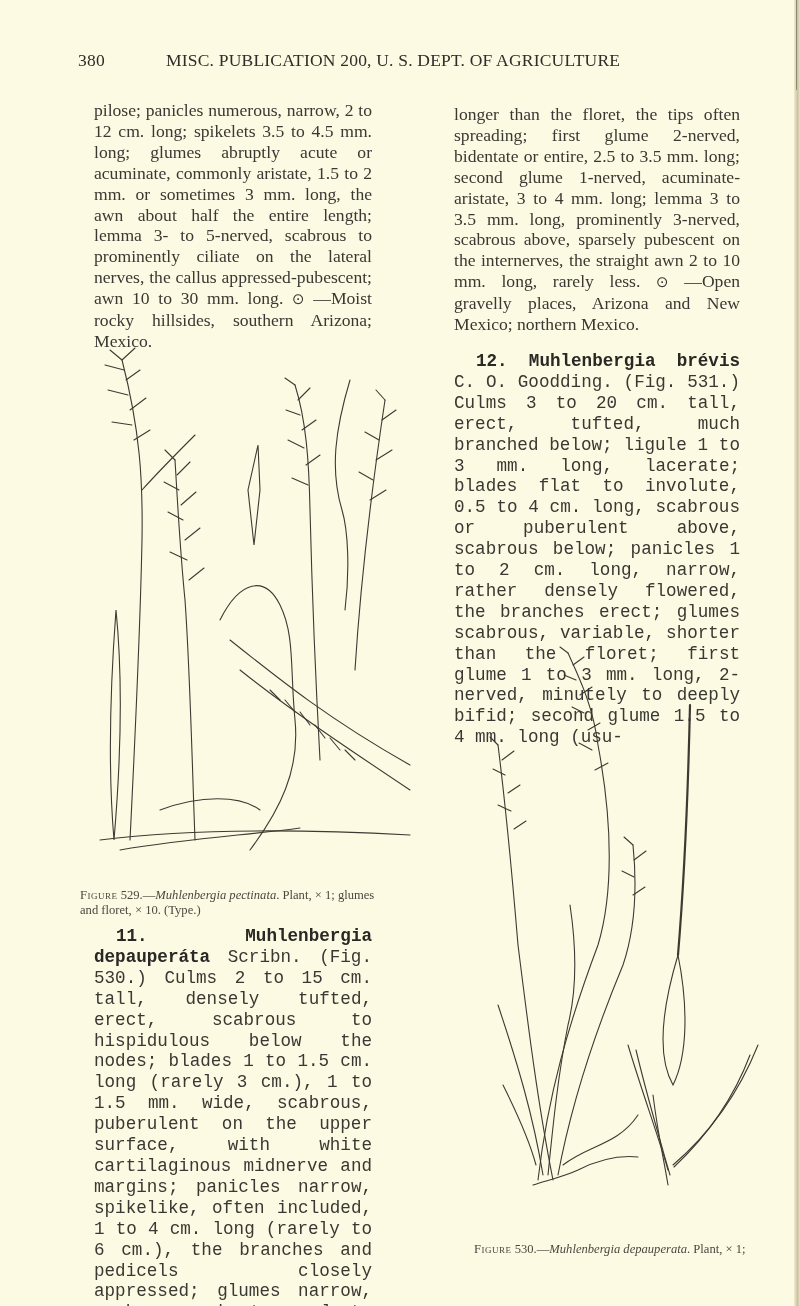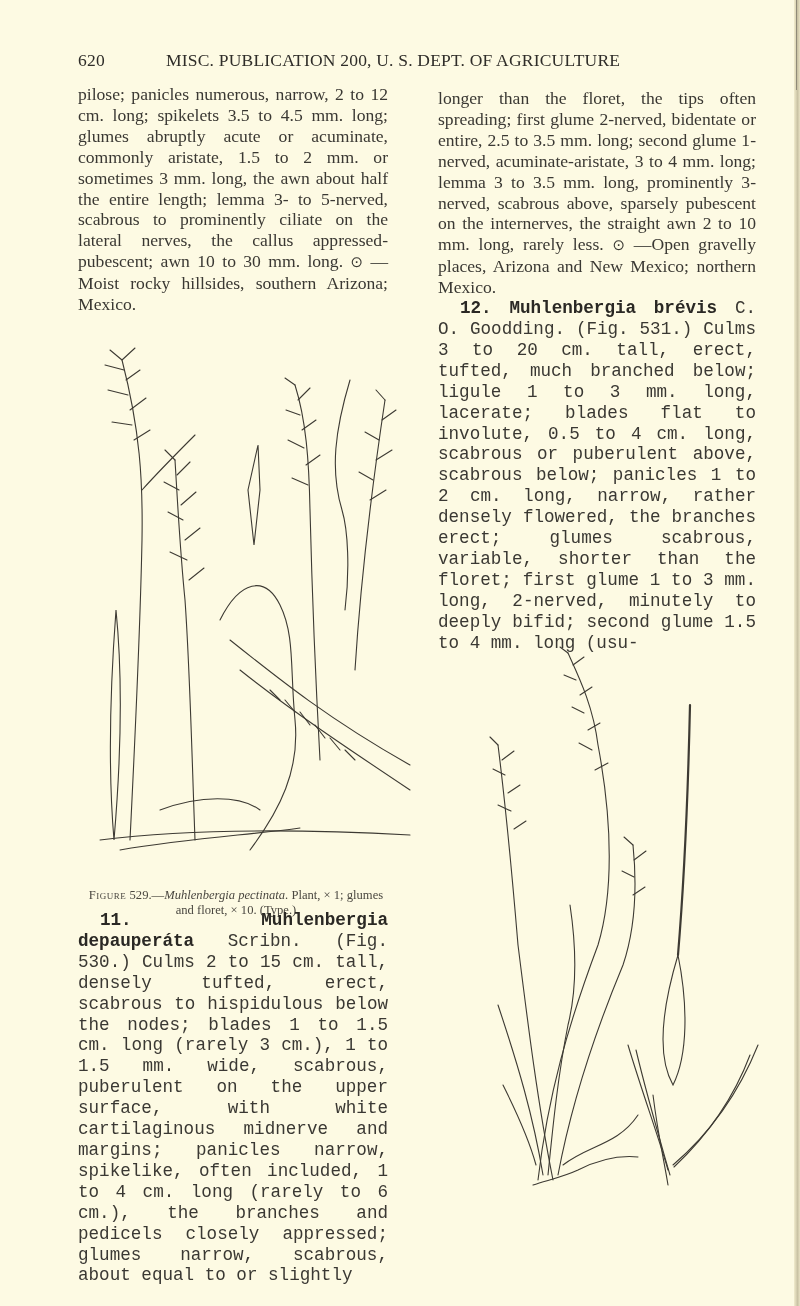--- a/index.html
+++ b/index.html
@@ -19,49 +19,49 @@
     }
     .running-head {
       position: absolute; top: 50px; left: 78px; width: 640px;
       font-size: 17.5px; letter-spacing: 0.2px; color: #2f2d29;
       white-space: nowrap;
     }
     .running-head .pg { display: inline-block; width: 88px; }
     .col {
       position: absolute; font-size: 17.6px; line-height: 20.9px; text-align: justify;
     }
-    .col p { margin: 0; }
+    .col p { margin: 16px; }
     .col-left-top { left: 78px; top: 84px; width: 310px; }
     .col-right { left: 438px; top: 88px; width: 318px; }
     .col-left-bottom { left: 78px; top: 910px; width: 310px; }
     .entry-head { text-indent: 22px; font-family: Liberation Mono, monospace; }
     .b { font-weight: bold; color: #2a2824; }
     .sym { font-family: "DejaVu Sans", sans-serif; font-size: 15px; }
     .figure {
       position: absolute;
     }
     .fig-529 { left: 80px; top: 340px; width: 340px; height: 520px; }
     .fig-530 { left: 478px; top: 645px; width: 300px; height: 545px; }
     .caption {
       position: absolute; font-size: 12.6px; line-height: 14.5px; color: #4a4740;
     }
-    .cap-529 { left: 80px; top: 888px; width: 312px; text-align: center; }
+    .cap-529 { left: 80px; top: 888px; width: 312px; }
     .cap-530 { left: 474px; top: 1242px; width: 326px; text-align: left; white-space: nowrap; }
     .sc { font-variant: small-caps; letter-spacing: 0.5px; }
     .it { font-style: italic; }
     svg .ink { fill: none; stroke: #3d3a33; stroke-linecap: round; }
   </style>
 </head>
 <body>
 
 <div class="page-edge"></div>
 <div class="page-edge-line"></div>
 
 <div class="running-head">
-  <span class="pg">620</span><span>MISC. PUBLICATION 200, U. S. DEPT. OF AGRICULTURE</span>
+  <span class="pg">380</span><span>MISC. PUBLICATION 200, U. S. DEPT. OF AGRICULTURE</span>
 </div>
 
 <div class="col col-left-top">
   <p>
     <span>pilose; panicles numerous, narrow, 2 to 12 cm. long; spikelets 3.5 to 4.5 mm. long; glumes abruptly acute or acuminate, commonly aristate, 1.5 to 2 mm. or sometimes 3 mm. long, the awn about half the entire length; lemma 3- to 5-nerved, scabrous to prominently ciliate on the lateral nerves, the callus appressed-pubescent; awn 10 to 30 mm. long.</span>
     <span class="sym">⊙</span>
     <span>—Moist rocky hillsides, southern Arizona; Mexico.</span>
   </p>
 </div>
 
@@ -144,13 +144,17 @@
       <path d="M175 450 C180 490 185 510 190 540"></path>
       <path d="M150 400 C165 450 180 490 190 525"></path>
       <path d="M158 405 C170 455 182 495 192 530"></path>
       <path d="M280 400 C260 450 230 490 195 520"></path>
       <path d="M272 410 C255 455 228 492 196 522"></path>
     </g>
   </svg>
 </div>
 
 <div class="caption cap-530">
+  <div>
+    <span class="sc">Figure</span>
+    <span>530.—</span><span class="it">Muhlenbergia depauperata</span><span>. Plant, × 1;</span>
+  </div>
 </div>
 
 </body></html>

